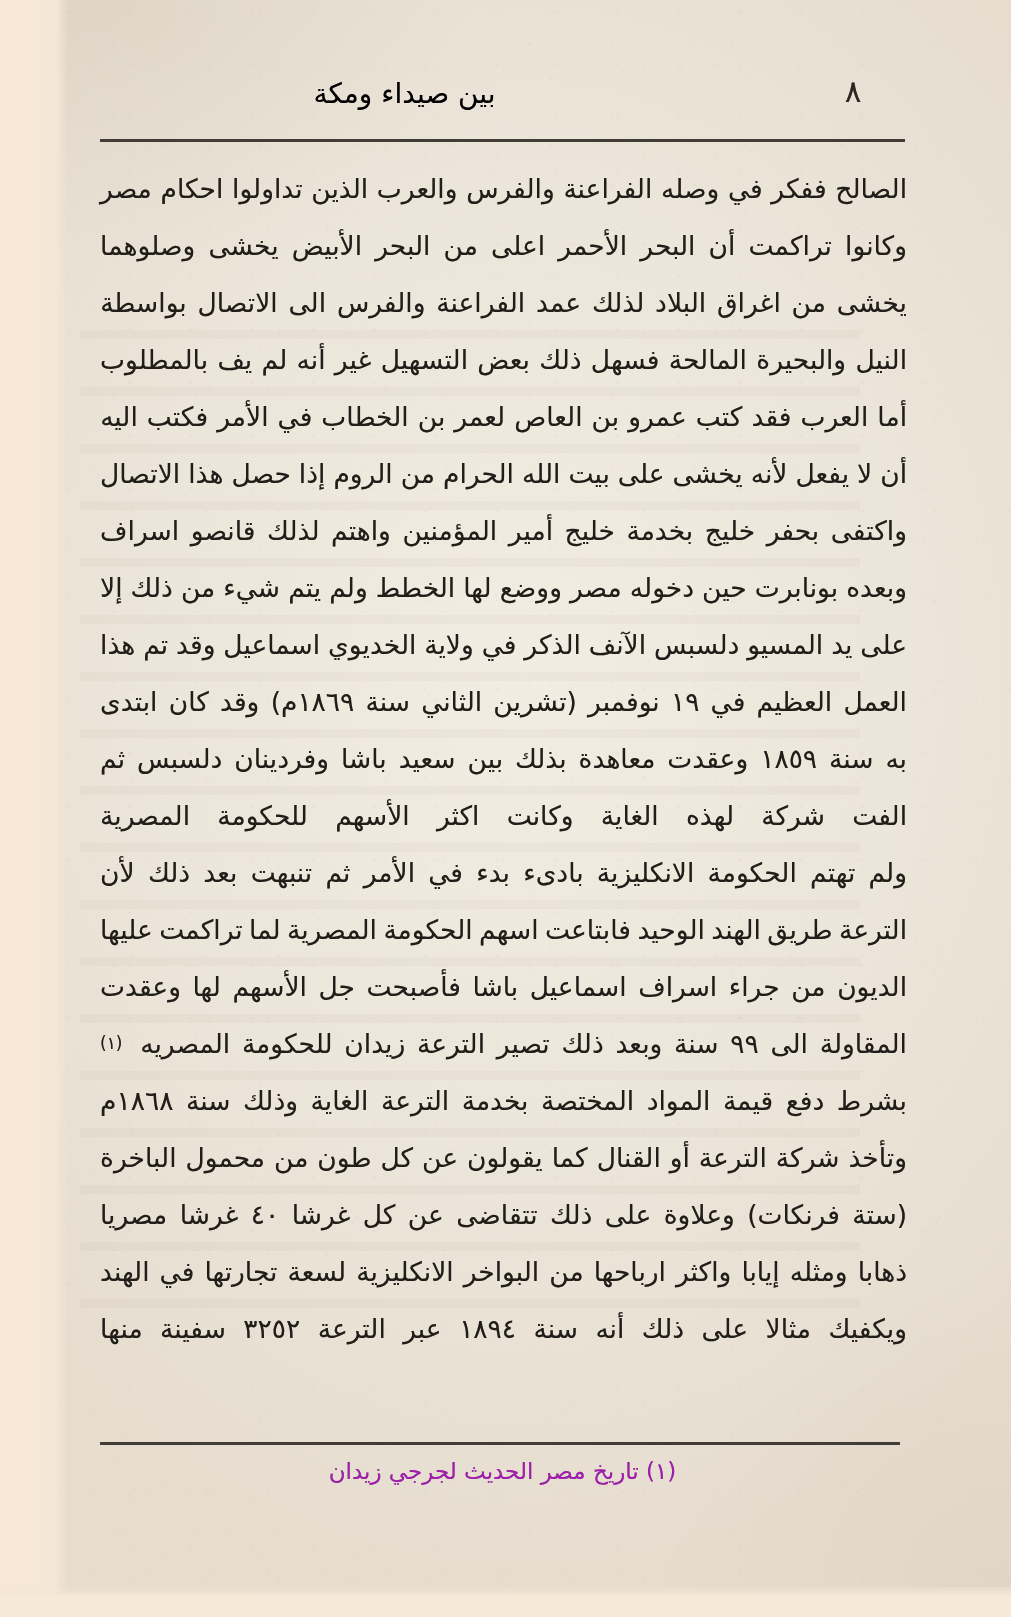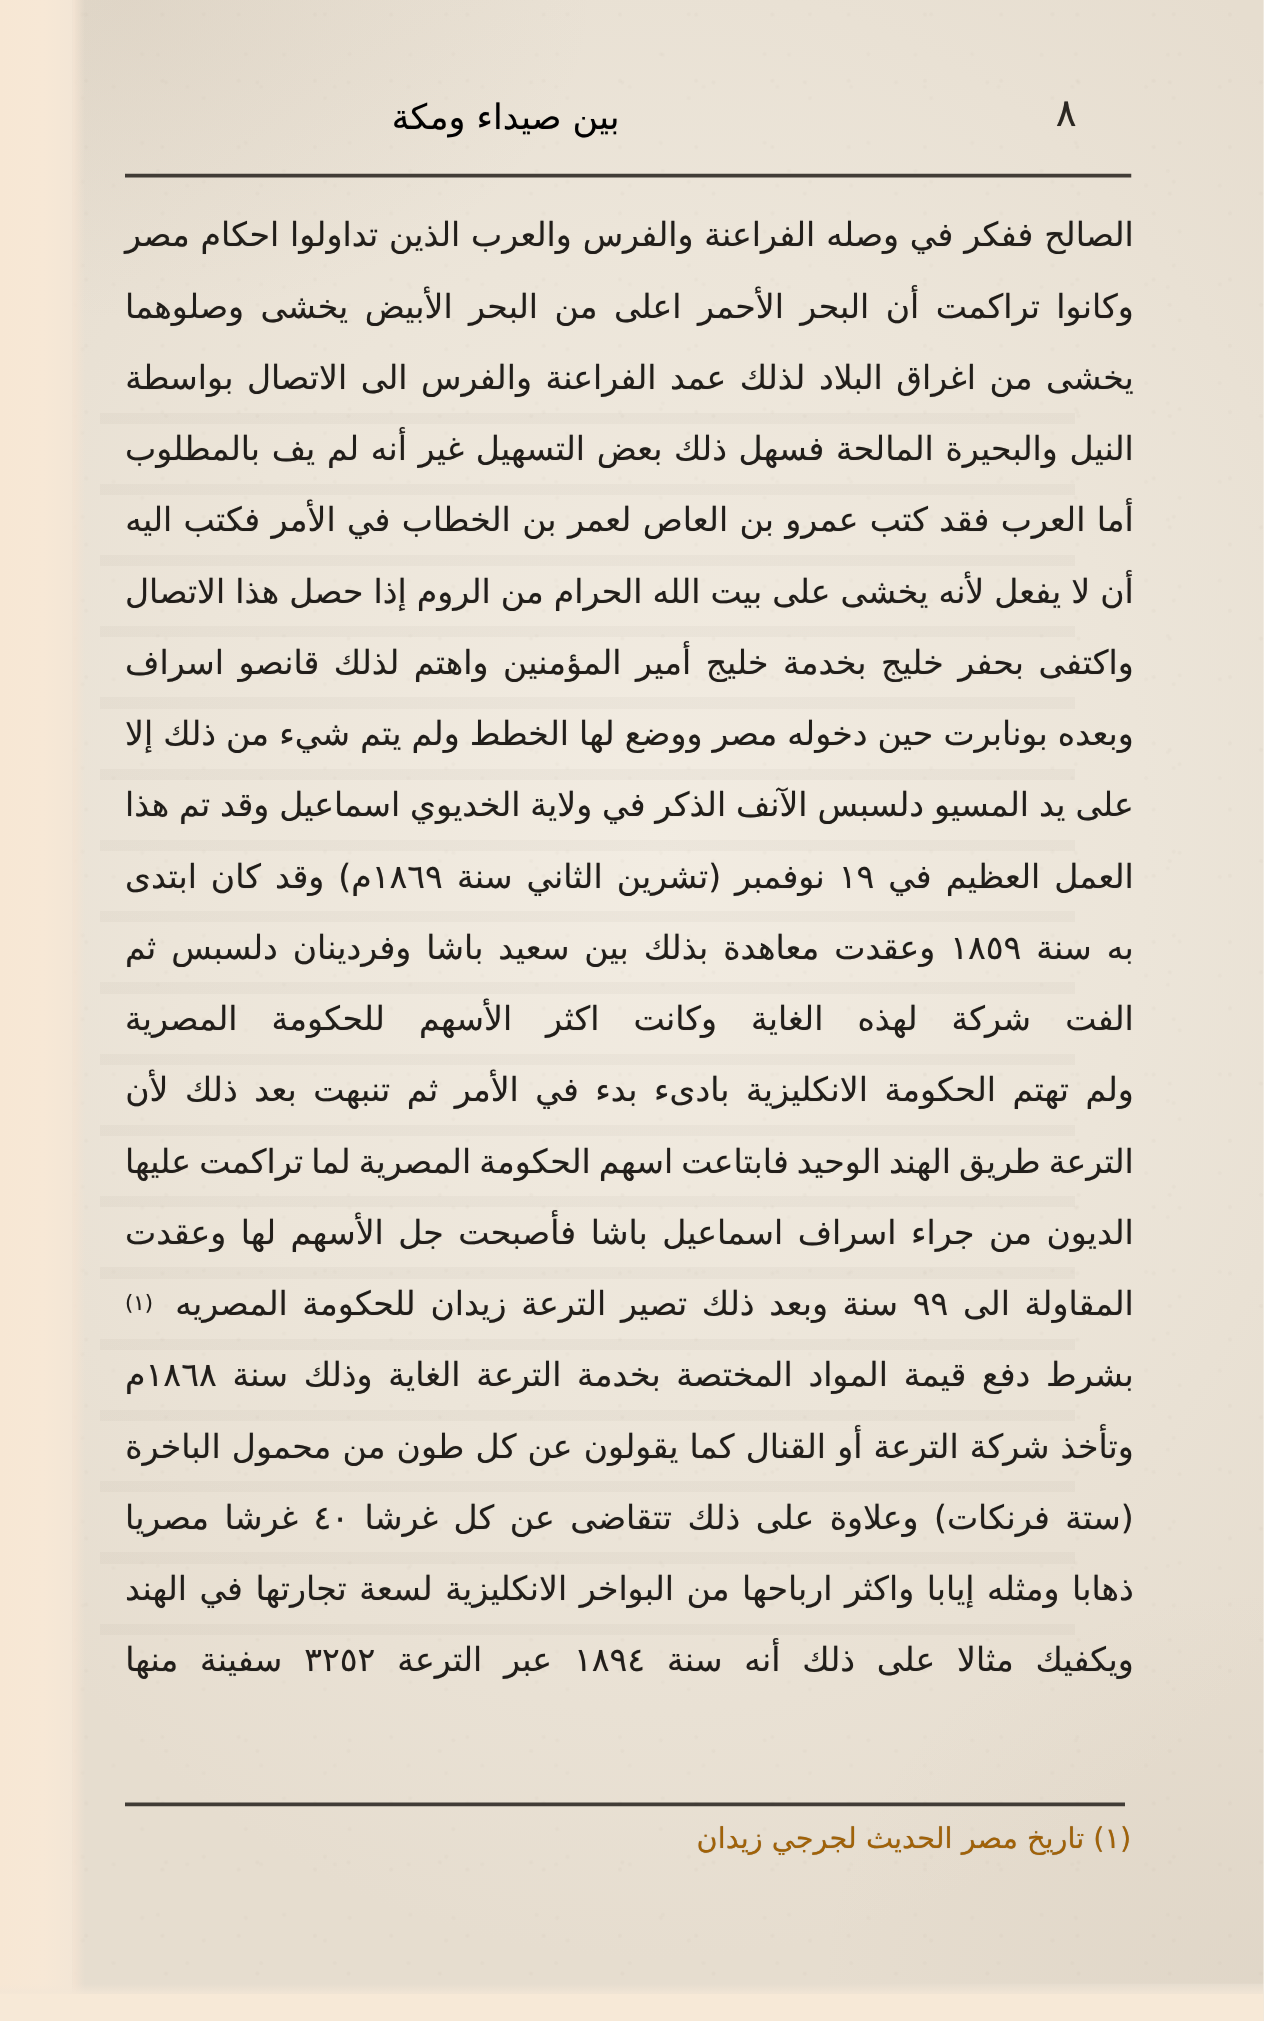--- a/index.html
+++ b/index.html
@@ -153,22 +153,23 @@
     text-shadow: 0 0 .6px rgba(40,34,28,.45);
   }
 
   
   .note {
     position: absolute;
     left: 32px;
     top: 1458px;
     width: 805px;
     direction: rtl;
+    text-align: center;
     font-size: 23px;
-    color: #a16207;
+    color: #a21caf;
   }
 
   
   .bleed {
     position: absolute;
     left: 80px; top: 330px;
     width: 780px; height: 1000px;
     opacity: .045;
     pointer-events: none;
     background:

